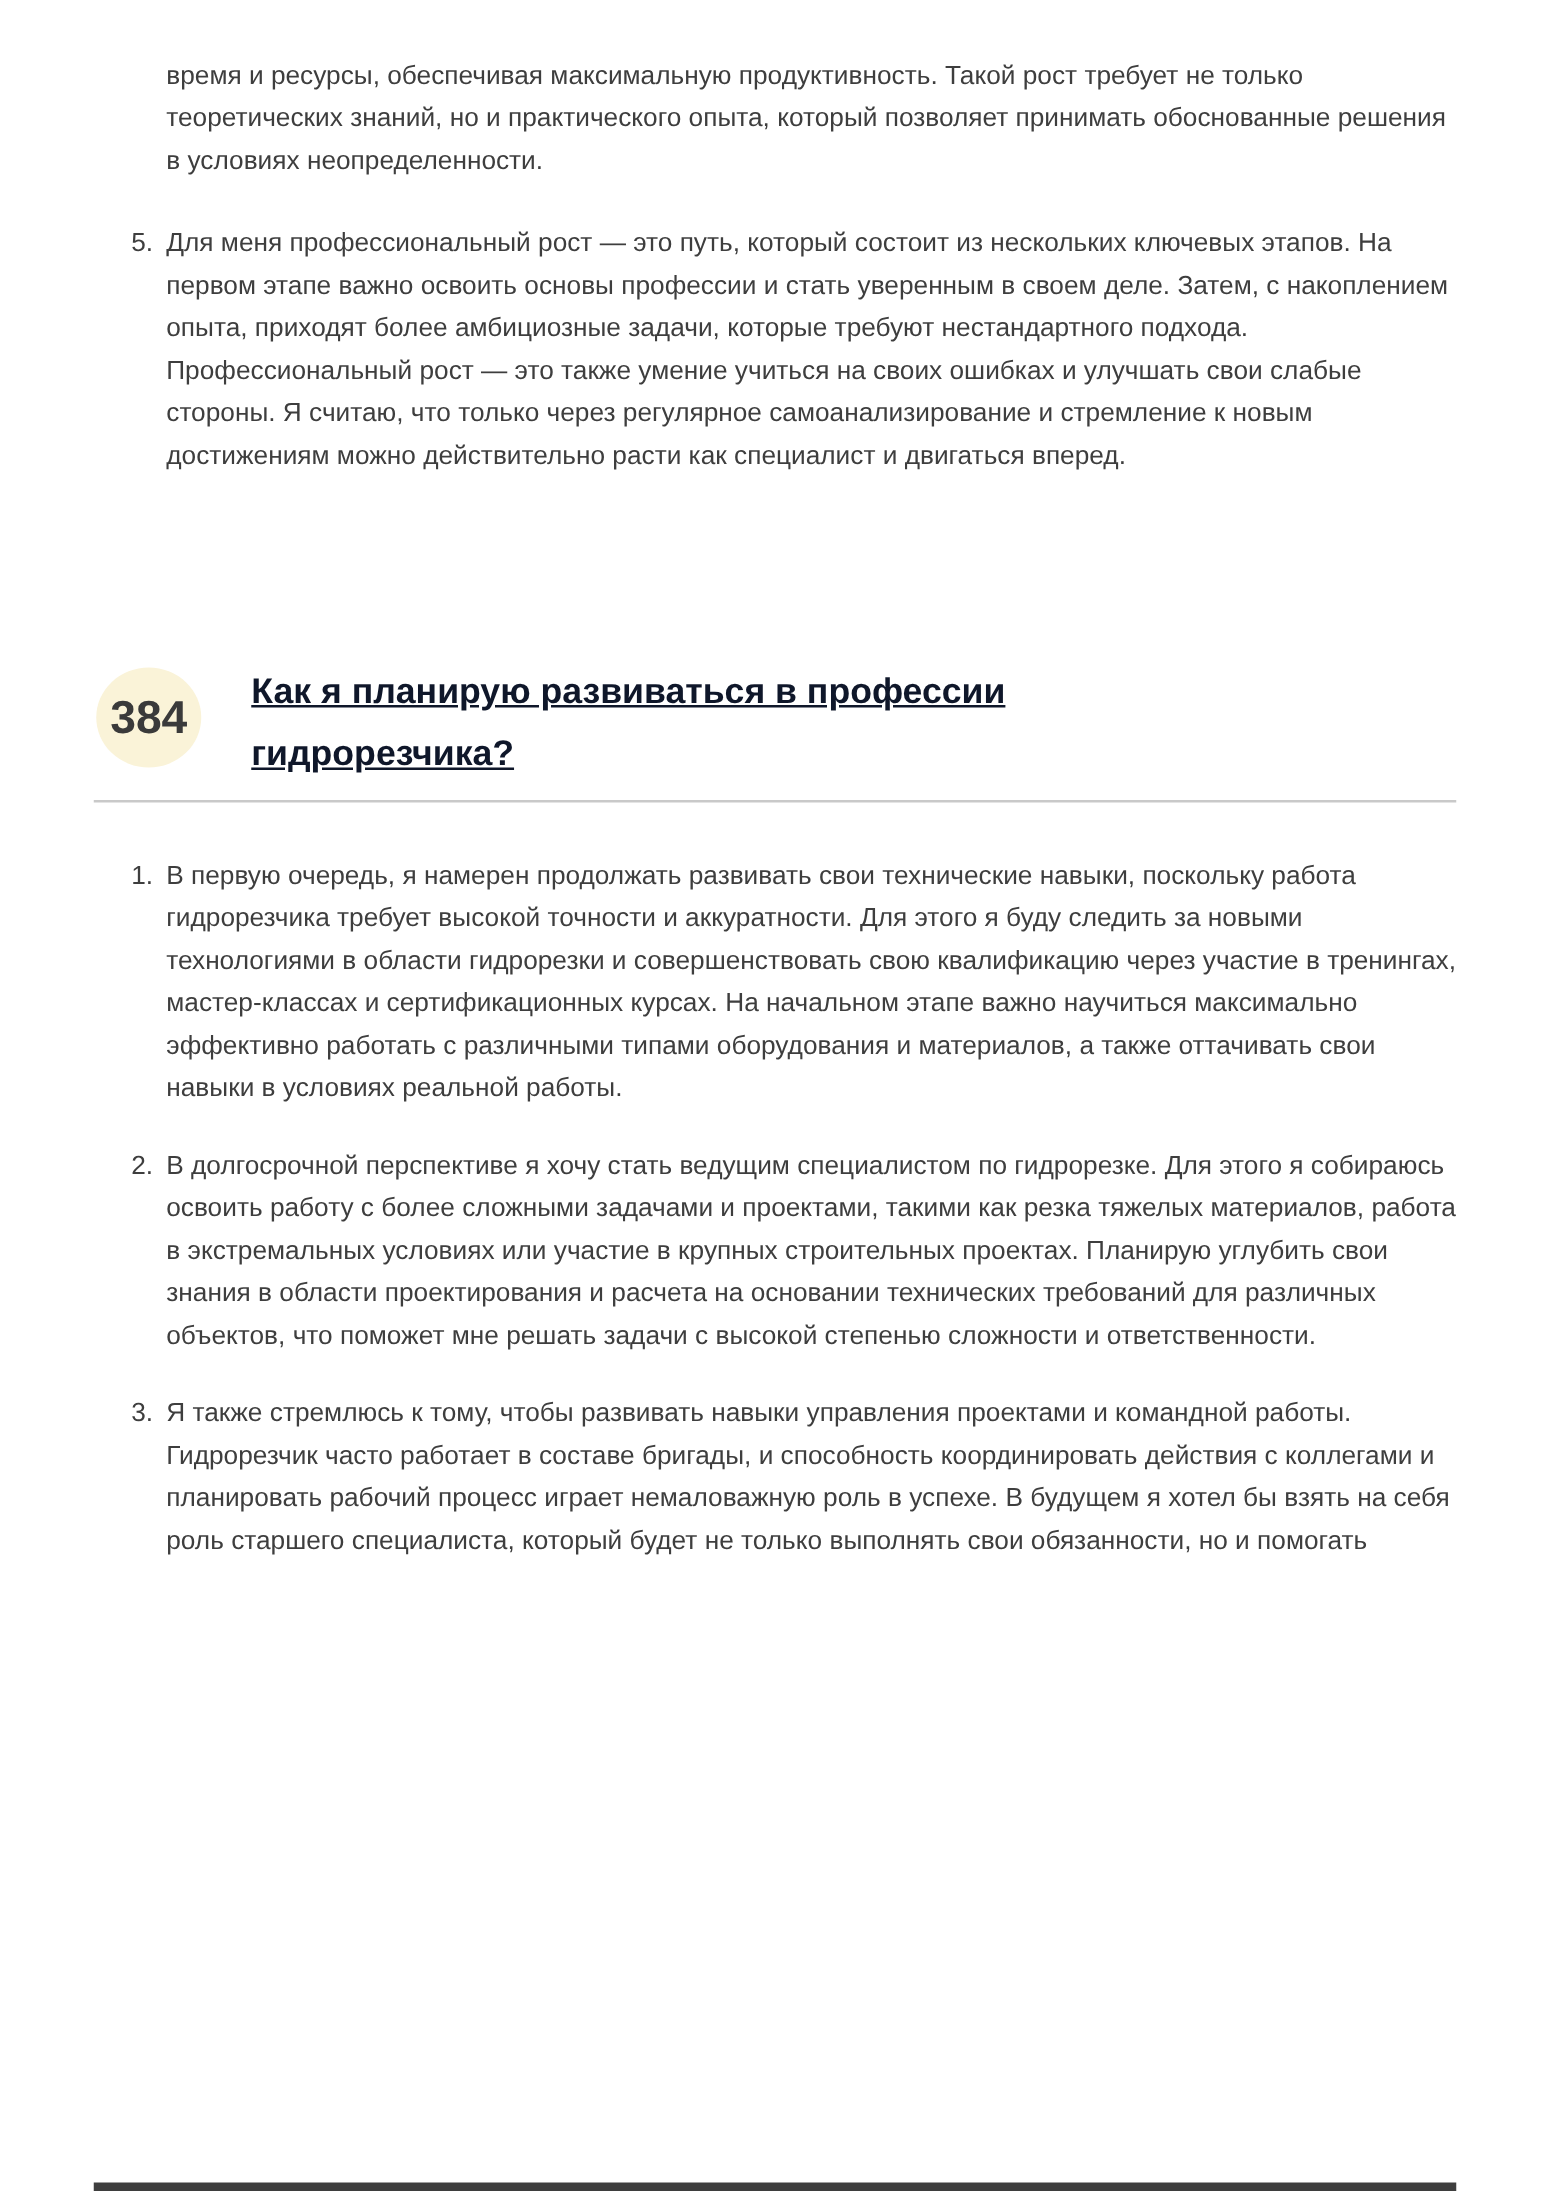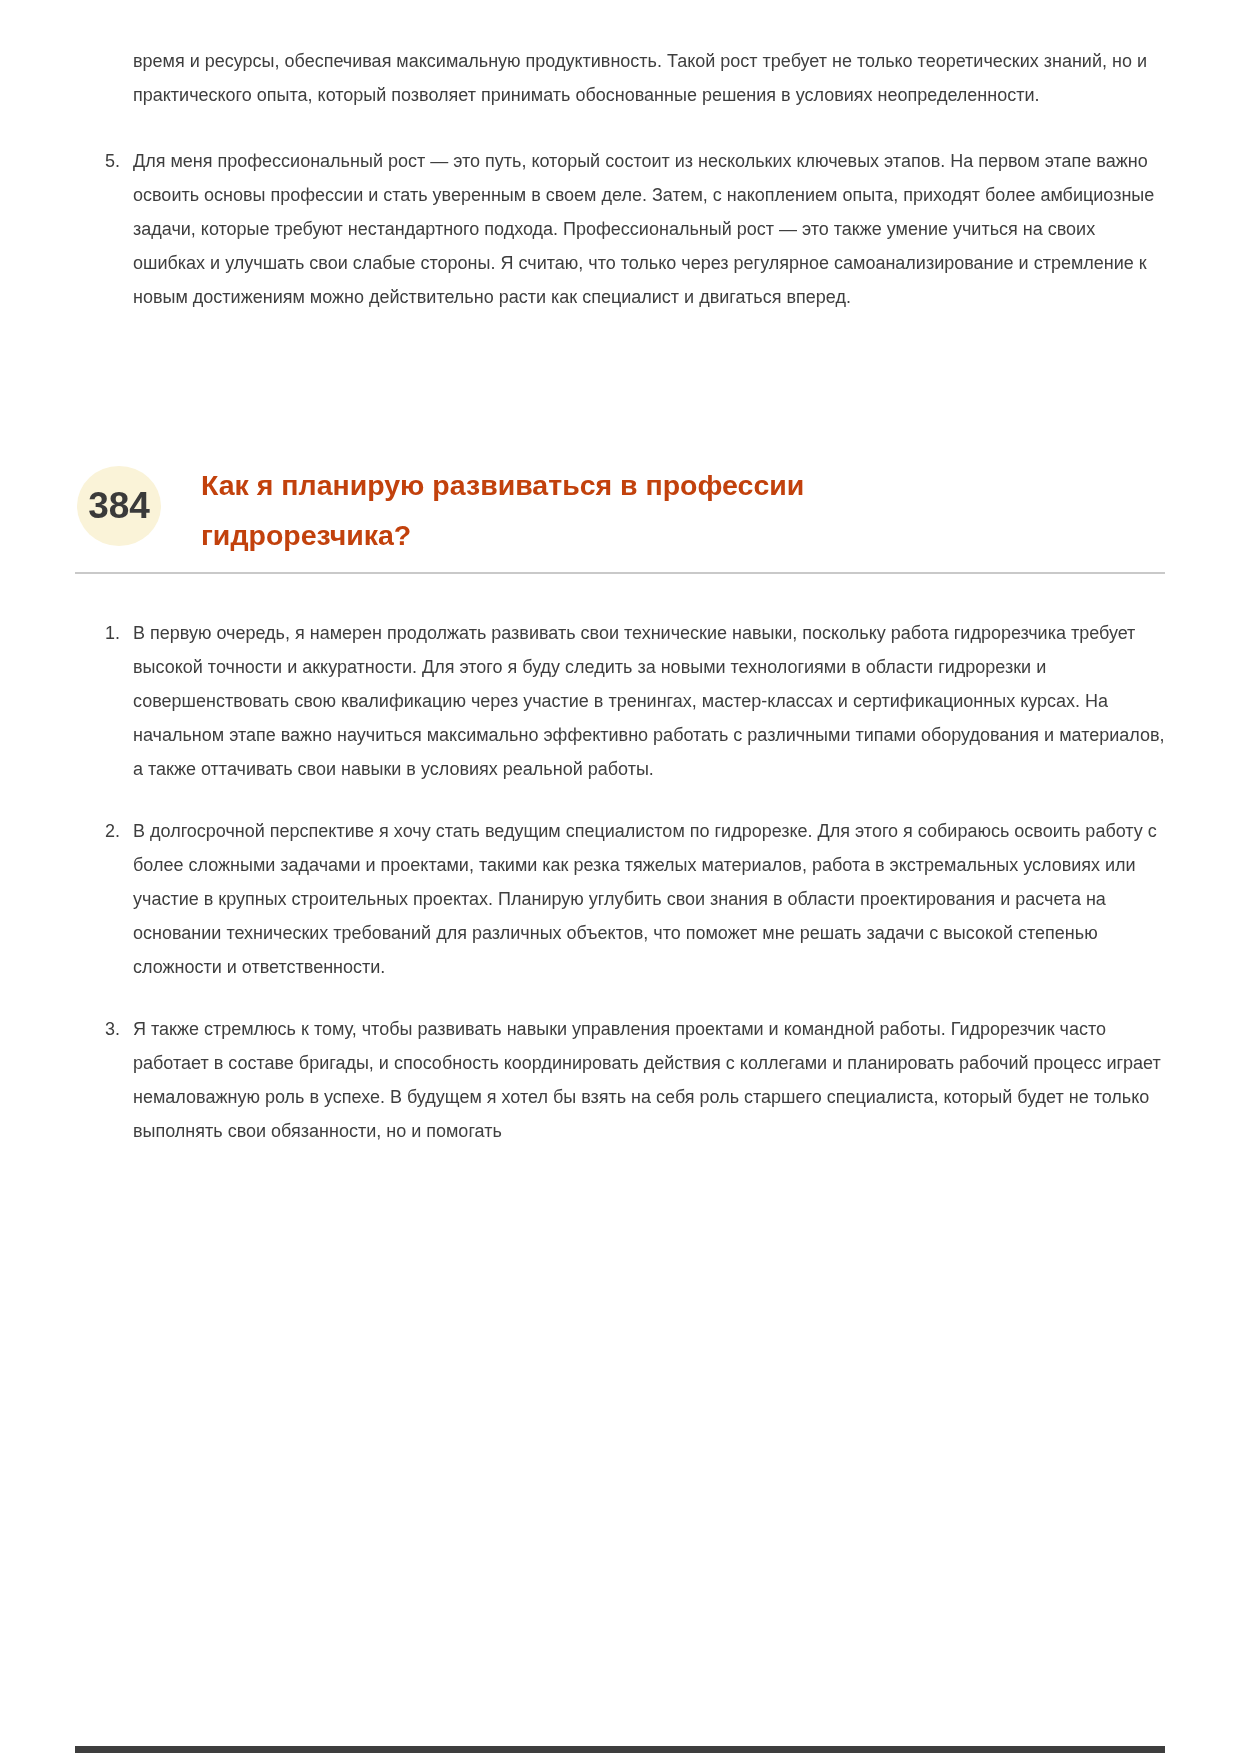--- a/index.html
+++ b/index.html
@@ -13,21 +13,21 @@
     color: #3e3e3e;
     position: relative;
     overflow: hidden;
   }
   .page {
     position: absolute;
     inset: 0;
     padding: 44px 74px 0 75px;
   }
   .body-text {
-    font-size: 18px;
+    font-size: 21px;
     line-height: 34px;
     color: #3e3e3e;
   }
   .continuation {
     margin-left: 58px;
   }
   .list-item {
     display: flex;
     margin-left: 30px;
     margin-top: 32px;
@@ -55,24 +55,25 @@
     font-size: 37px;
     display: flex;
     align-items: center;
     justify-content: center;
     margin-top: 6px;
     margin-left: 2px;
   }
   .section-title {
     font-size: 28.5px;
     font-weight: bold;
-    color: #c2410c;
+    color: #0f172a;
     line-height: 50px;
     margin-left: 40px;
     max-width: 740px;
+    text-decoration: underline;
   }
   .divider {
     border: 0;
     border-top: 2px solid #c9c9c9;
     margin-top: 12px;
     width: 100%;
   }
   .answers {
     margin-top: 42px;
   }

